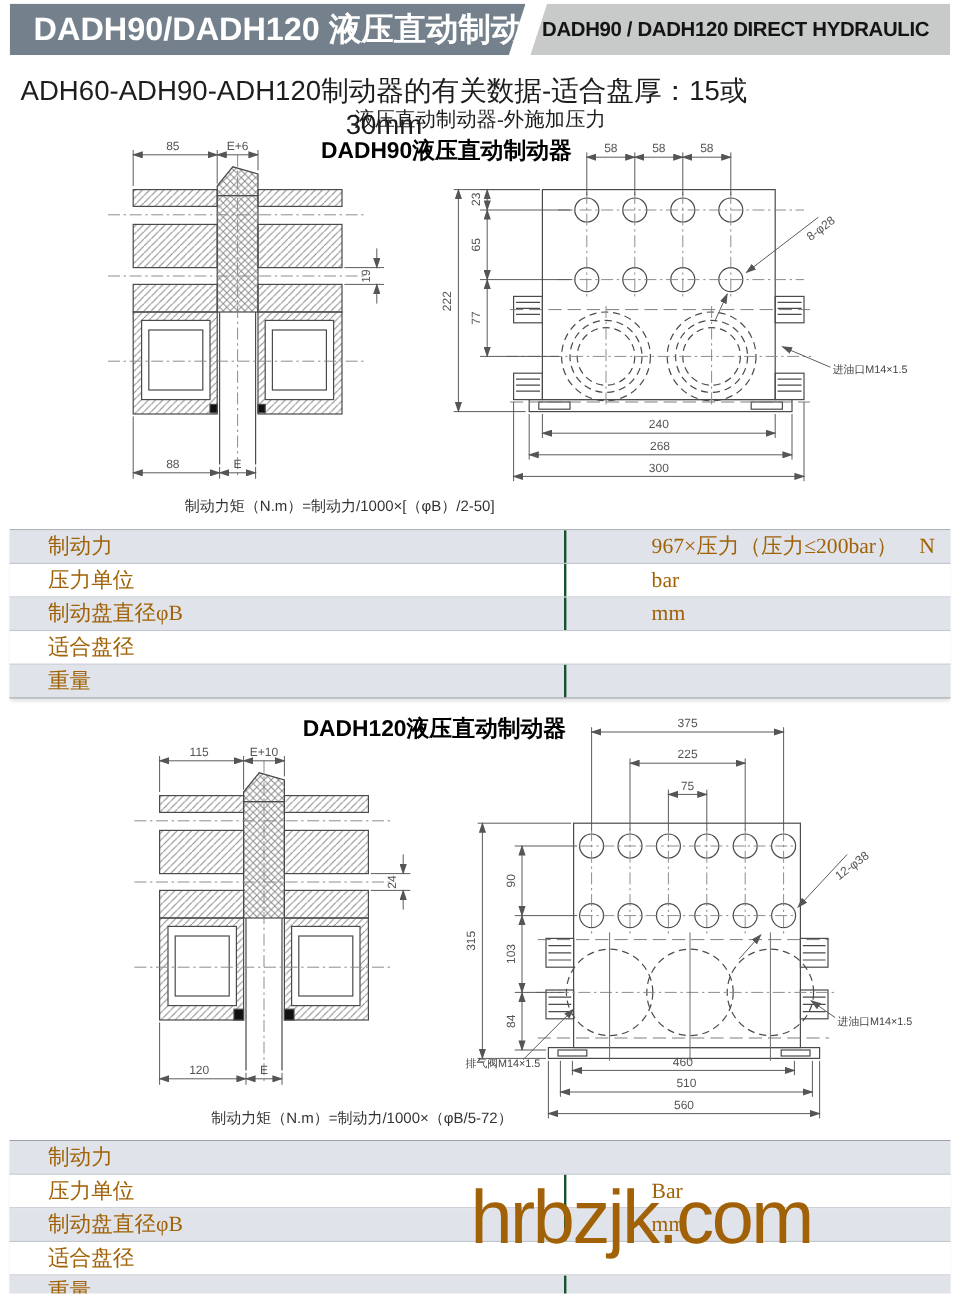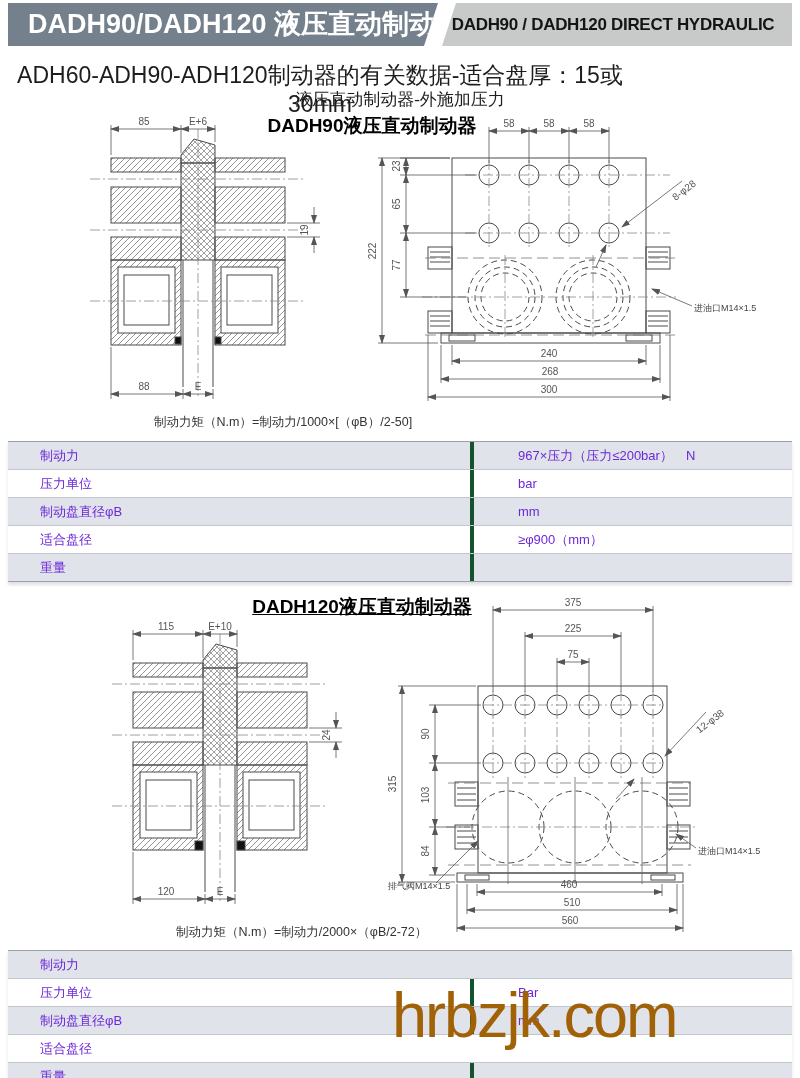--- a/index.html
+++ b/index.html
@@ -13,36 +13,36 @@
     box-sizing:border-box;clip-path:polygon(0 0,100% 0,calc(100% - 14px) 100%,0 100%);}
   .header-en{position:absolute;left:434px;top:0;width:358px;height:43px;background:#c8c9c9;
     color:#141414;font-size:17px;font-weight:bold;text-align:center;line-height:43px;
     letter-spacing:-0.3px;clip-path:polygon(22px 0,100% 0,100% 100%,8px 100%);}
 
   .intro1{position:absolute;top:60px;left:0;width:640px;text-align:center;font-size:23px;color:#1d1d1d;}
   .intro2{position:absolute;top:88px;left:0;width:800px;text-align:center;font-size:17px;color:#1d1d1d;font-family:Liberation Serif, serif;}
   .sec-title1{position:absolute;top:113px;left:0;width:744px;text-align:center;
     font-size:19px;font-weight:bold;color:#000;}
   .sec-title2{position:absolute;top:594px;left:0;width:724px;text-align:center;
-    font-size:19px;font-weight:bold;color:#000;text-decoration:underline;}
+    font-size:19px;font-weight:bold;color:#000;}
 
   .formula{position:absolute;font-size:12.5px;color:#333;margin-left:48px;}
   .formula1{left:106px;top:414px;}
   .formula2{left:128px;top:924px;}
 
   
   .spec-table{position:absolute;left:8px;width:784px;border-top:1px solid #9aa1a9;
     border-bottom:1px solid #9aa1a9;box-shadow:0 3px 3px rgba(0,0,0,0.12);}
   .spec-table .row{display:grid;grid-template-columns:462px 1fr;height:27px;
-    line-height:27px;font-size:13px;color:#6d28d9;border-bottom:1px solid #c2c7cf;}
+    line-height:27px;font-size:18px;color:#a16207;border-bottom:1px solid #c2c7cf;font-family:Liberation Serif, serif;}
   .spec-table .row:last-child{border-bottom:none;}
   .spec-table .row:nth-child(odd){background:#e0e4ea;}
   .spec-table .row:nth-child(even){background:#ffffff;}
   .spec-table .lab{padding-left:32px;}
-  .spec-table .val{border-left:4px solid #14532d;padding-left:44px;}
+  .spec-table .val{border-left:2px solid #14532d;padding-left:71px;}
   .table1{top:441px;}
   .table2{top:950px;}
 
   
   .watermark{position:absolute;left:392px;top:984px;font-size:63px;line-height:1;
     color:#a16207;letter-spacing:-2px;z-index:10;}
 
   svg{position:absolute;overflow:visible;}
   svg text{font-size:10px;fill:#555;font-family:"Liberation Sans","DejaVu Sans",sans-serif;}
   svg text.cg{font-size:9px;fill:#444;}
@@ -224,21 +224,20 @@
   <div class="row">
     <div class="lab">压力单位</div>
     <div class="val">bar</div>
   </div>
   <div class="row">
     <div class="lab">制动盘直径φB</div>
     <div class="val">mm</div>
   </div>
   <div class="row">
     <div class="lab">适合盘径</div>
-    <div class="val">≥φ900（mm）</div>
   </div>
   <div class="row">
     <div class="lab">重量</div>
     <div class="val"></div>
   </div>
 </div>
 
 <div class="sec-title2">DADH120液压直动制动器</div>
 
 <svg style="left:100px;top:618px" width="310" height="300" viewBox="0 0 310 296">
@@ -384,21 +383,21 @@
   <text transform="translate(43,259) rotate(-90)" text-anchor="middle">84</text>
   <text transform="translate(10,192) rotate(-90)" text-anchor="middle">315</text>
   <text x="183" y="296" text-anchor="middle">460</text>
   <text x="186" y="314" text-anchor="middle">510</text>
   <text x="184" y="332" text-anchor="middle">560</text>
   <text transform="translate(326,132) rotate(-37)" text-anchor="middle">12-φ38</text>
   <text class="cg" x="2" y="297">排气阀M14×1.5</text>
   <text class="cg" x="312" y="262">进油口M14×1.5</text>
 </svg>
 
-<div class="formula formula2">制动力矩（N.m）=制动力/2000×（φB/2-72）</div>
+<div class="formula formula2">制动力矩（N.m）=制动力/1000×（φB/5-72）</div>
 
 <div class="spec-table table2">
   <div class="row">
     <div class="lab">制动力</div>
   </div>
   <div class="row">
     <div class="lab">压力单位</div>
     <div class="val">Bar</div>
   </div>
   <div class="row">

